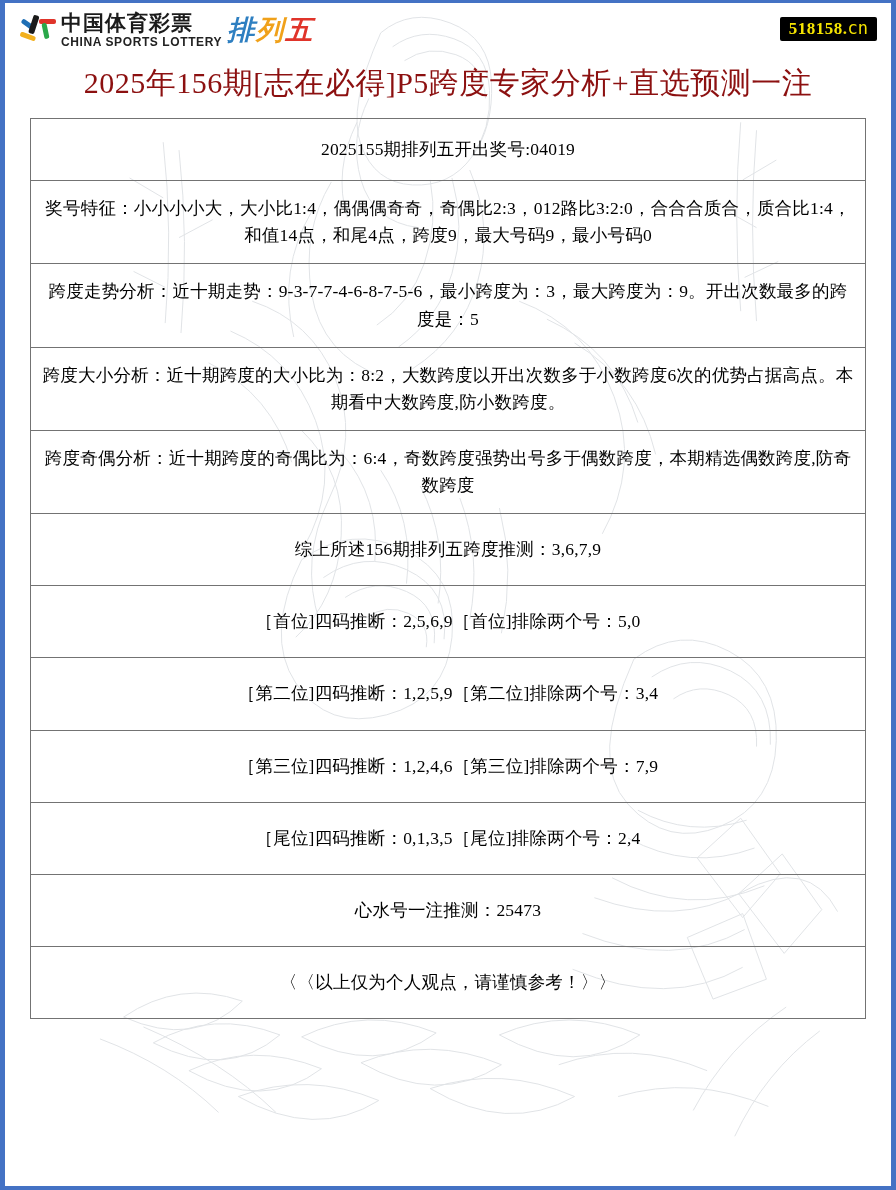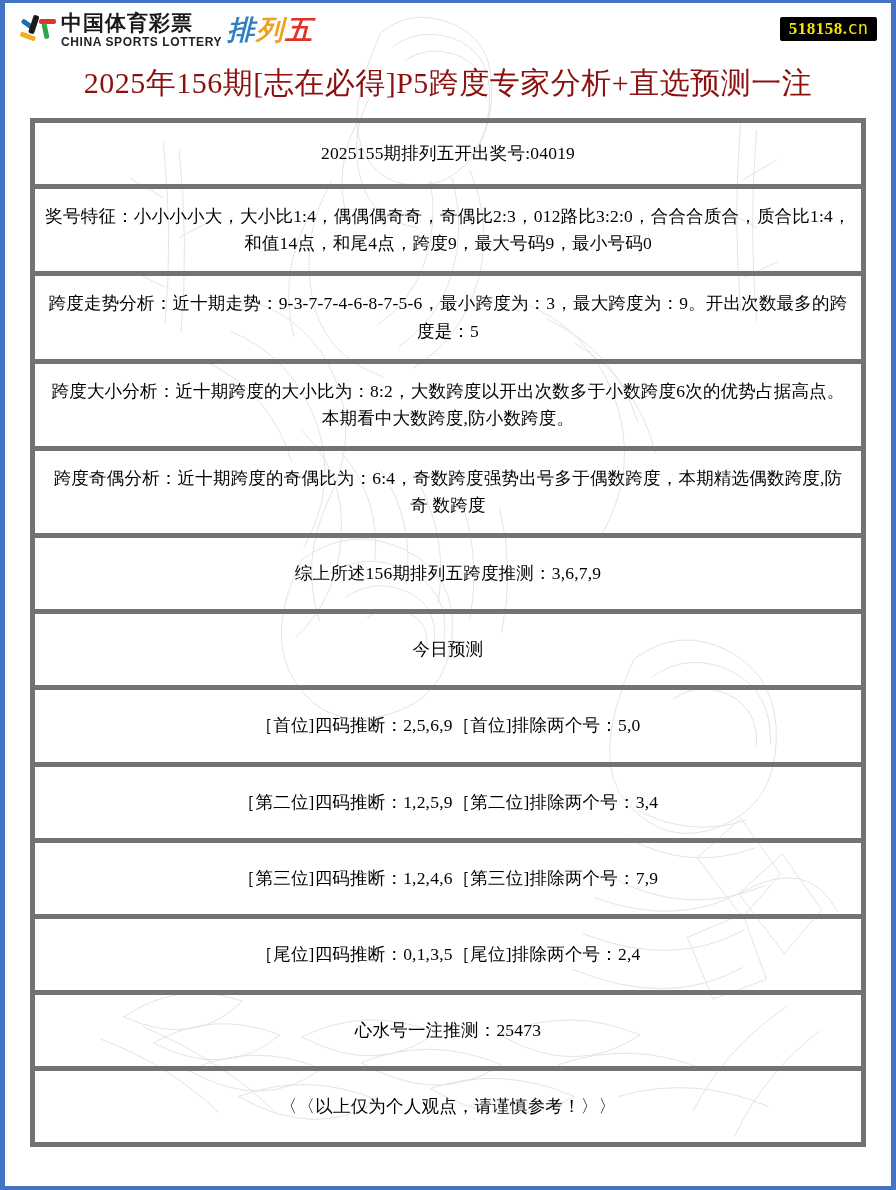--- a/index.html
+++ b/index.html
@@ -82,21 +82,21 @@
 
   
   .tbl{
     width:836px;
     margin:0 auto;
     border-collapse:collapse;
     border:1px solid #000;
     background:transparent;
   }
   .tbl td{
-    border:5px solid #737373;
+    border:1px solid #737373;
     padding:14px 8px;
     font-family:"Liberation Serif","DejaVu Serif",serif;
     font-size:17.5px;
     line-height:1.55;
     color:#000;
     letter-spacing:.2px;
   }
   td.center{text-align:center;}
   td.left{text-align:center;padding-left:10px;padding-right:10px;}
   td.tall{padding-top:22px;padding-bottom:22px;}
@@ -221,23 +221,20 @@
         <tr>
           <td class="left">跨度大小分析：近十期跨度的大小比为：8:2，大数跨度以开出次数多于小数跨度6次的优势占据高点。本期看中大数跨度,防小数跨度。</td>
         </tr>
         <tr>
           <td class="left">跨度奇偶分析：近十期跨度的奇偶比为：6:4，奇数跨度强势出号多于偶数跨度，本期精选偶数跨度,防奇 数跨度</td>
         </tr>
         <tr>
           <td class="center tall">综上所述156期排列五跨度推测：3,6,7,9</td>
         </tr>
         <tr>
-          <td class="center tall">今日预测</td>
-        </tr>
-        <tr>
           <td class="center tall">［首位]四码推断：2,5,6,9［首位]排除两个号：5,0</td>
         </tr>
         <tr>
           <td class="center tall">［第二位]四码推断：1,2,5,9［第二位]排除两个号：3,4</td>
         </tr>
         <tr>
           <td class="center tall">［第三位]四码推断：1,2,4,6［第三位]排除两个号：7,9</td>
         </tr>
         <tr>
           <td class="center tall">［尾位]四码推断：0,1,3,5［尾位]排除两个号：2,4</td>

